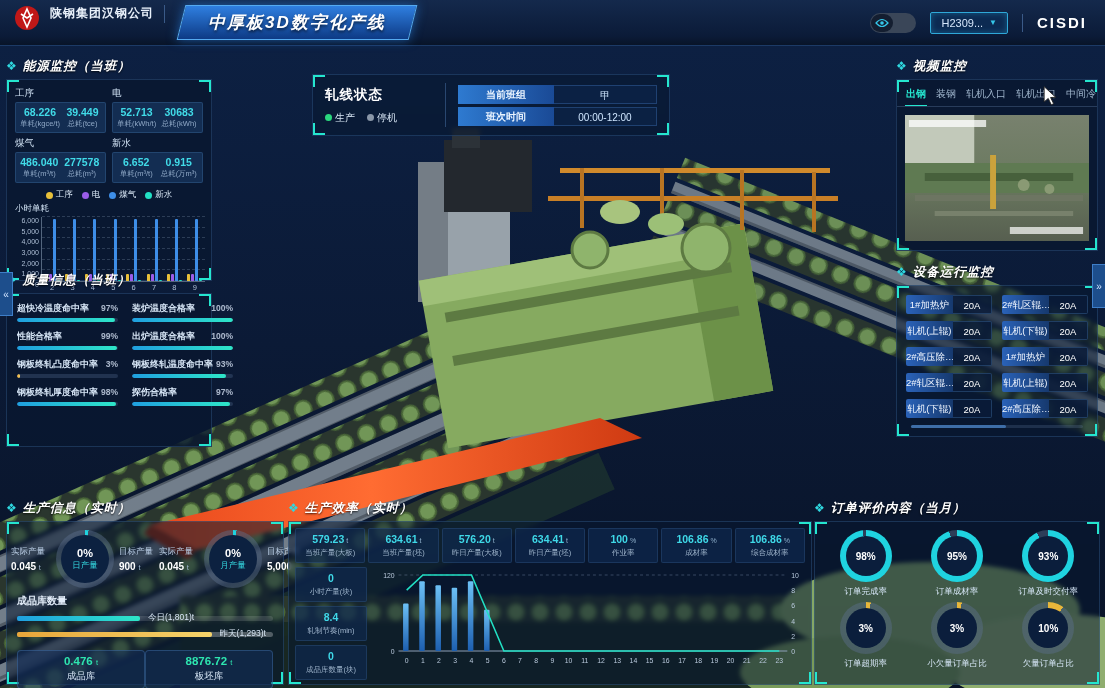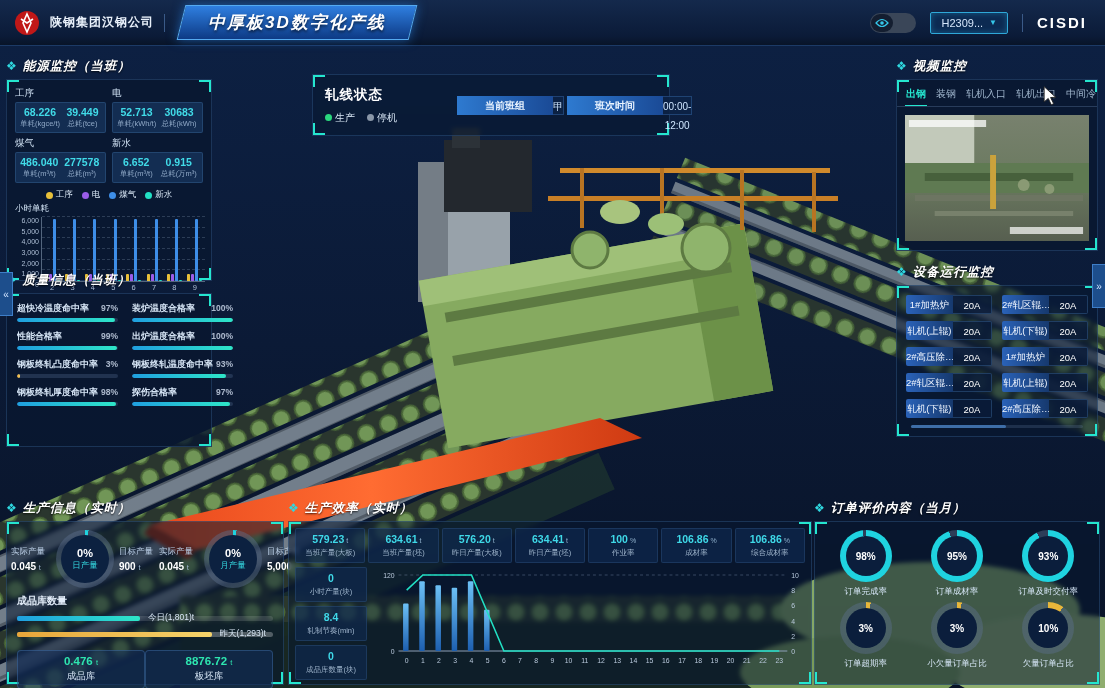--- a/index.html
+++ b/index.html
@@ -3,21 +3,21 @@
 <meta charset="utf-8">
 <style>
   html,body{margin:0;padding:0;width:1105px;height:688px;overflow:hidden;background:#091427;
     font-family:"Liberation Sans","DejaVu Sans",sans-serif;-webkit-font-smoothing:antialiased;}
   .stage{position:relative;width:1105px;height:688px;}
   .scene{position:absolute;inset:0;z-index:0;}
   
   .hdr{position:absolute;top:0;left:0;width:1105px;height:45px;z-index:5;
     background:linear-gradient(180deg,#14294c 0%,#0b1b38 80%,#081428 100%);
     border-bottom:1px solid #1c3a66;display:flex;align-items:center;justify-content:space-between;}
-  .hdr-left{display:flex;align-items:center;gap:10px;padding-left:14px;}
+  .hdr-left{display:flex;gap:10px;padding-left:14px;}
   .logo{width:26px;height:26px;}
   .company{color:#e8f0fa;font-size:12px;font-weight:bold;letter-spacing:1px;}
   .hdr-div{width:1px;height:18px;background:#3a5a88;}
   .title-plate{transform:skewX(-14deg);background:linear-gradient(180deg,#2f7fe0,#0d3a85);
     border:1px solid #55aaf0;box-shadow:0 0 10px rgba(40,130,230,.6);padding:5px 26px;margin-left:6px;}
   .title-plate span{display:block;transform:skewX(14deg);color:#fff;font-size:17px;font-weight:bold;
     font-style:italic;letter-spacing:2px;text-shadow:0 2px 3px rgba(0,0,0,.6);}
   .hdr-right{display:flex;align-items:center;gap:14px;padding-right:18px;}
   .toggle{width:46px;height:20px;border-radius:10px;background:#3a4658;position:relative;cursor:pointer;}
   .toggle .knob{position:absolute;left:1px;top:1px;width:22px;height:18px;border-radius:9px;background:#141e30;
@@ -70,21 +70,21 @@
   .q-pct{color:rgba(225,238,255,.75);font-size:8.5px;margin-left:3px;}
   .q-track{margin-top:3px;height:4px;border-radius:2px;background:rgba(120,150,190,.22);overflow:hidden;}
   .hfill{height:100%;border-radius:2px;background:linear-gradient(90deg,#1f9fe0,#2ee6c8);}
   .hfill[data-kind="yellow"]{background:linear-gradient(90deg,#e8a63a,#f5d36a);}
   
   .ls{display:flex;align-items:center;padding:8px 12px;gap:12px;}
   .ls-left{min-width:108px;}
   .ls-title{color:#fff;font-size:13.5px;font-weight:bold;letter-spacing:1px;}
   .ls-legend{display:flex;gap:12px;margin-top:7px;}
   .ls-div{width:1px;align-self:stretch;background:rgba(90,140,200,.4);}
-  .ls-right{flex:1;display:flex;flex-direction:row;gap:3px;}
+  .ls-right{flex:1;display:flex;flex-direction:column;gap:3px;}
   .badge{display:flex;height:19px;font-size:10px;line-height:19px;}
   .badge .bl{width:96px;text-align:center;color:#eaf4ff;font-weight:bold;
     background:linear-gradient(90deg,#2e7ad0,#1a4a96);}
   .badge .bv{flex:1;text-align:center;color:#cfe6ff;background:rgba(12,34,70,.9);
     border:1px solid rgba(70,130,200,.35);border-left:none;}
   
   .vtabs{display:flex;gap:8px;padding:4px 8px 0;border-bottom:1px solid rgba(100,130,170,.35);
     overflow:hidden;white-space:nowrap;}
   .vtab{color:#9fb5cc;font-size:10px;padding:3px 1px 5px;cursor:pointer;position:relative;flex-shrink:0;}
   .vtab.active{color:#25e6cf;font-weight:bold;}

